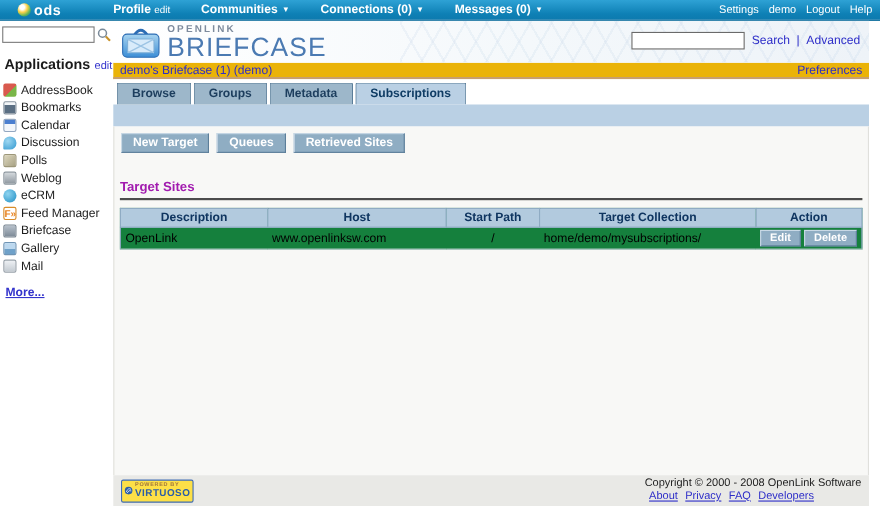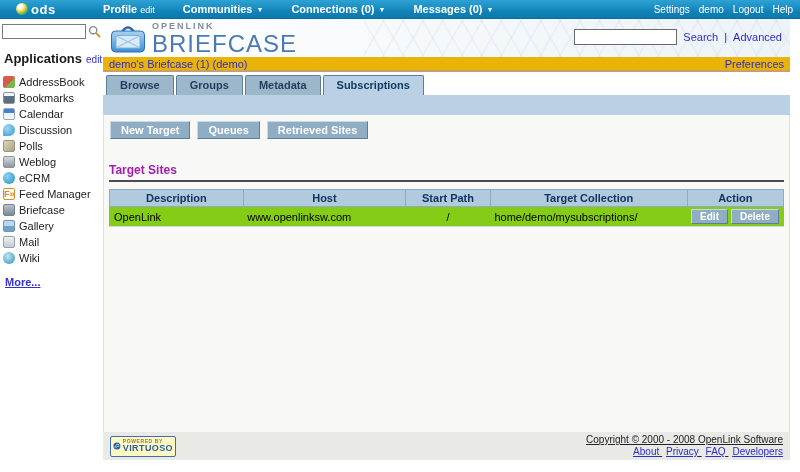--- a/index.html
+++ b/index.html
@@ -73,36 +73,36 @@
 
   .content { height:317px; background:#f8f8f6; border-left:1px solid #e0e0dc; border-right:1px solid #e0e0dc; padding:4px 5px 0; }
   .btnrow { display:flex; gap:7px; margin:2px 0 0 1px; }
   .sbtn { background:#8fadc3; color:#fff; font-weight:bold; font-size:11px; padding:2px 10px;
     border-top:1px solid #c9d9e6; border-left:1px solid #c9d9e6;
     border-right:1px solid #5c7e99; border-bottom:1px solid #5c7e99; cursor:pointer; font-family:"Liberation Sans",sans-serif; }
   .sbtn.small { font-size:10px; padding:1px 8px; }
   .section-heading { margin-top:24px; font-size:12px; font-weight:bold; color:#a21caf; }
   .heading-rule { border:none; border-top:2px solid #4c4c4c; margin:3px 0 7px; }
 
-  table.sites { width:100%; border-collapse:collapse; font-size:11px; background:#84cc16; border:1px solid #8aa5bd; }
+  table.sites { width:100%; border-collapse:collapse; font-size:11px; background:#15803d; border:1px solid #8aa5bd; }
   table.sites th { background:#b2cade; color:#0f3560; font-weight:bold; text-align:center;
     padding:2px 4px; border:1px solid #8fabc3; height:17px; }
   table.sites td { padding:2px 4px; color:#000; border-bottom:1px solid #cdd8e2; height:18px; }
   td.center { text-align:center; }
   td.actions { }
   .actions-inner { display:flex; gap:3px; justify-content:flex-end; }
   .col-desc{width:21%} .col-host{width:25%} .col-path{width:13.5%} .col-coll{width:30%} .col-act{width:10.5%}
 
   .footer { height:28px; background:#e9e9e6; display:flex; justify-content:space-between; align-items:center; padding:0 7px; }
-  .vbadge { width:66px; height:21px; background:#fef9c3; border:1px solid #3f6cb4; border-radius:2px;
+  .vbadge { width:66px; height:21px; background:#fde047; border:1px solid #3f6cb4; border-radius:2px;
     display:flex; align-items:center; gap:2px; padding:1px 2px; cursor:pointer; }
   .vtext { line-height:1; }
   .vtop { font-size:5px; font-weight:bold; letter-spacing:0.6px; color:#a0763c; }
   .vmain { font-size:9px; font-weight:bold; letter-spacing:0.4px; color:#2b5ea8; }
-  .footright { text-align:right; font-size:10px; color:#222; line-height:12px;text-decoration:underline; }
+  .footright { font-size:10px; color:#222; line-height:12px; }
   .footlinks span { color:#2d2dc8; text-decoration:underline; margin-left:4px; cursor:pointer; }
 </style>
 </head>
 <body>
 
 <div class="topbar">
   <div class="logoblock">
     <span class="ods-globe"></span>
     <span class="ods-text">ods</span>
   </div>
@@ -170,24 +170,20 @@
         <span class="ic ic-briefcase"></span>
         <span>Briefcase</span>
       </li>
     <li>
         <span class="ic ic-gallery"></span>
         <span>Gallery</span>
       </li>
     <li>
         <span class="ic ic-mail"></span>
         <span>Mail</span>
-      </li>
-    <li>
-        <span class="ic ic-wiki"></span>
-        <span>Wiki</span>
       </li>
   </ul>
   <span class="more-link">More...</span>
 </div>
 
 <div class="main">
 
   <div class="banner">
     <div class="hexpattern"></div>
     <div class="brand">

